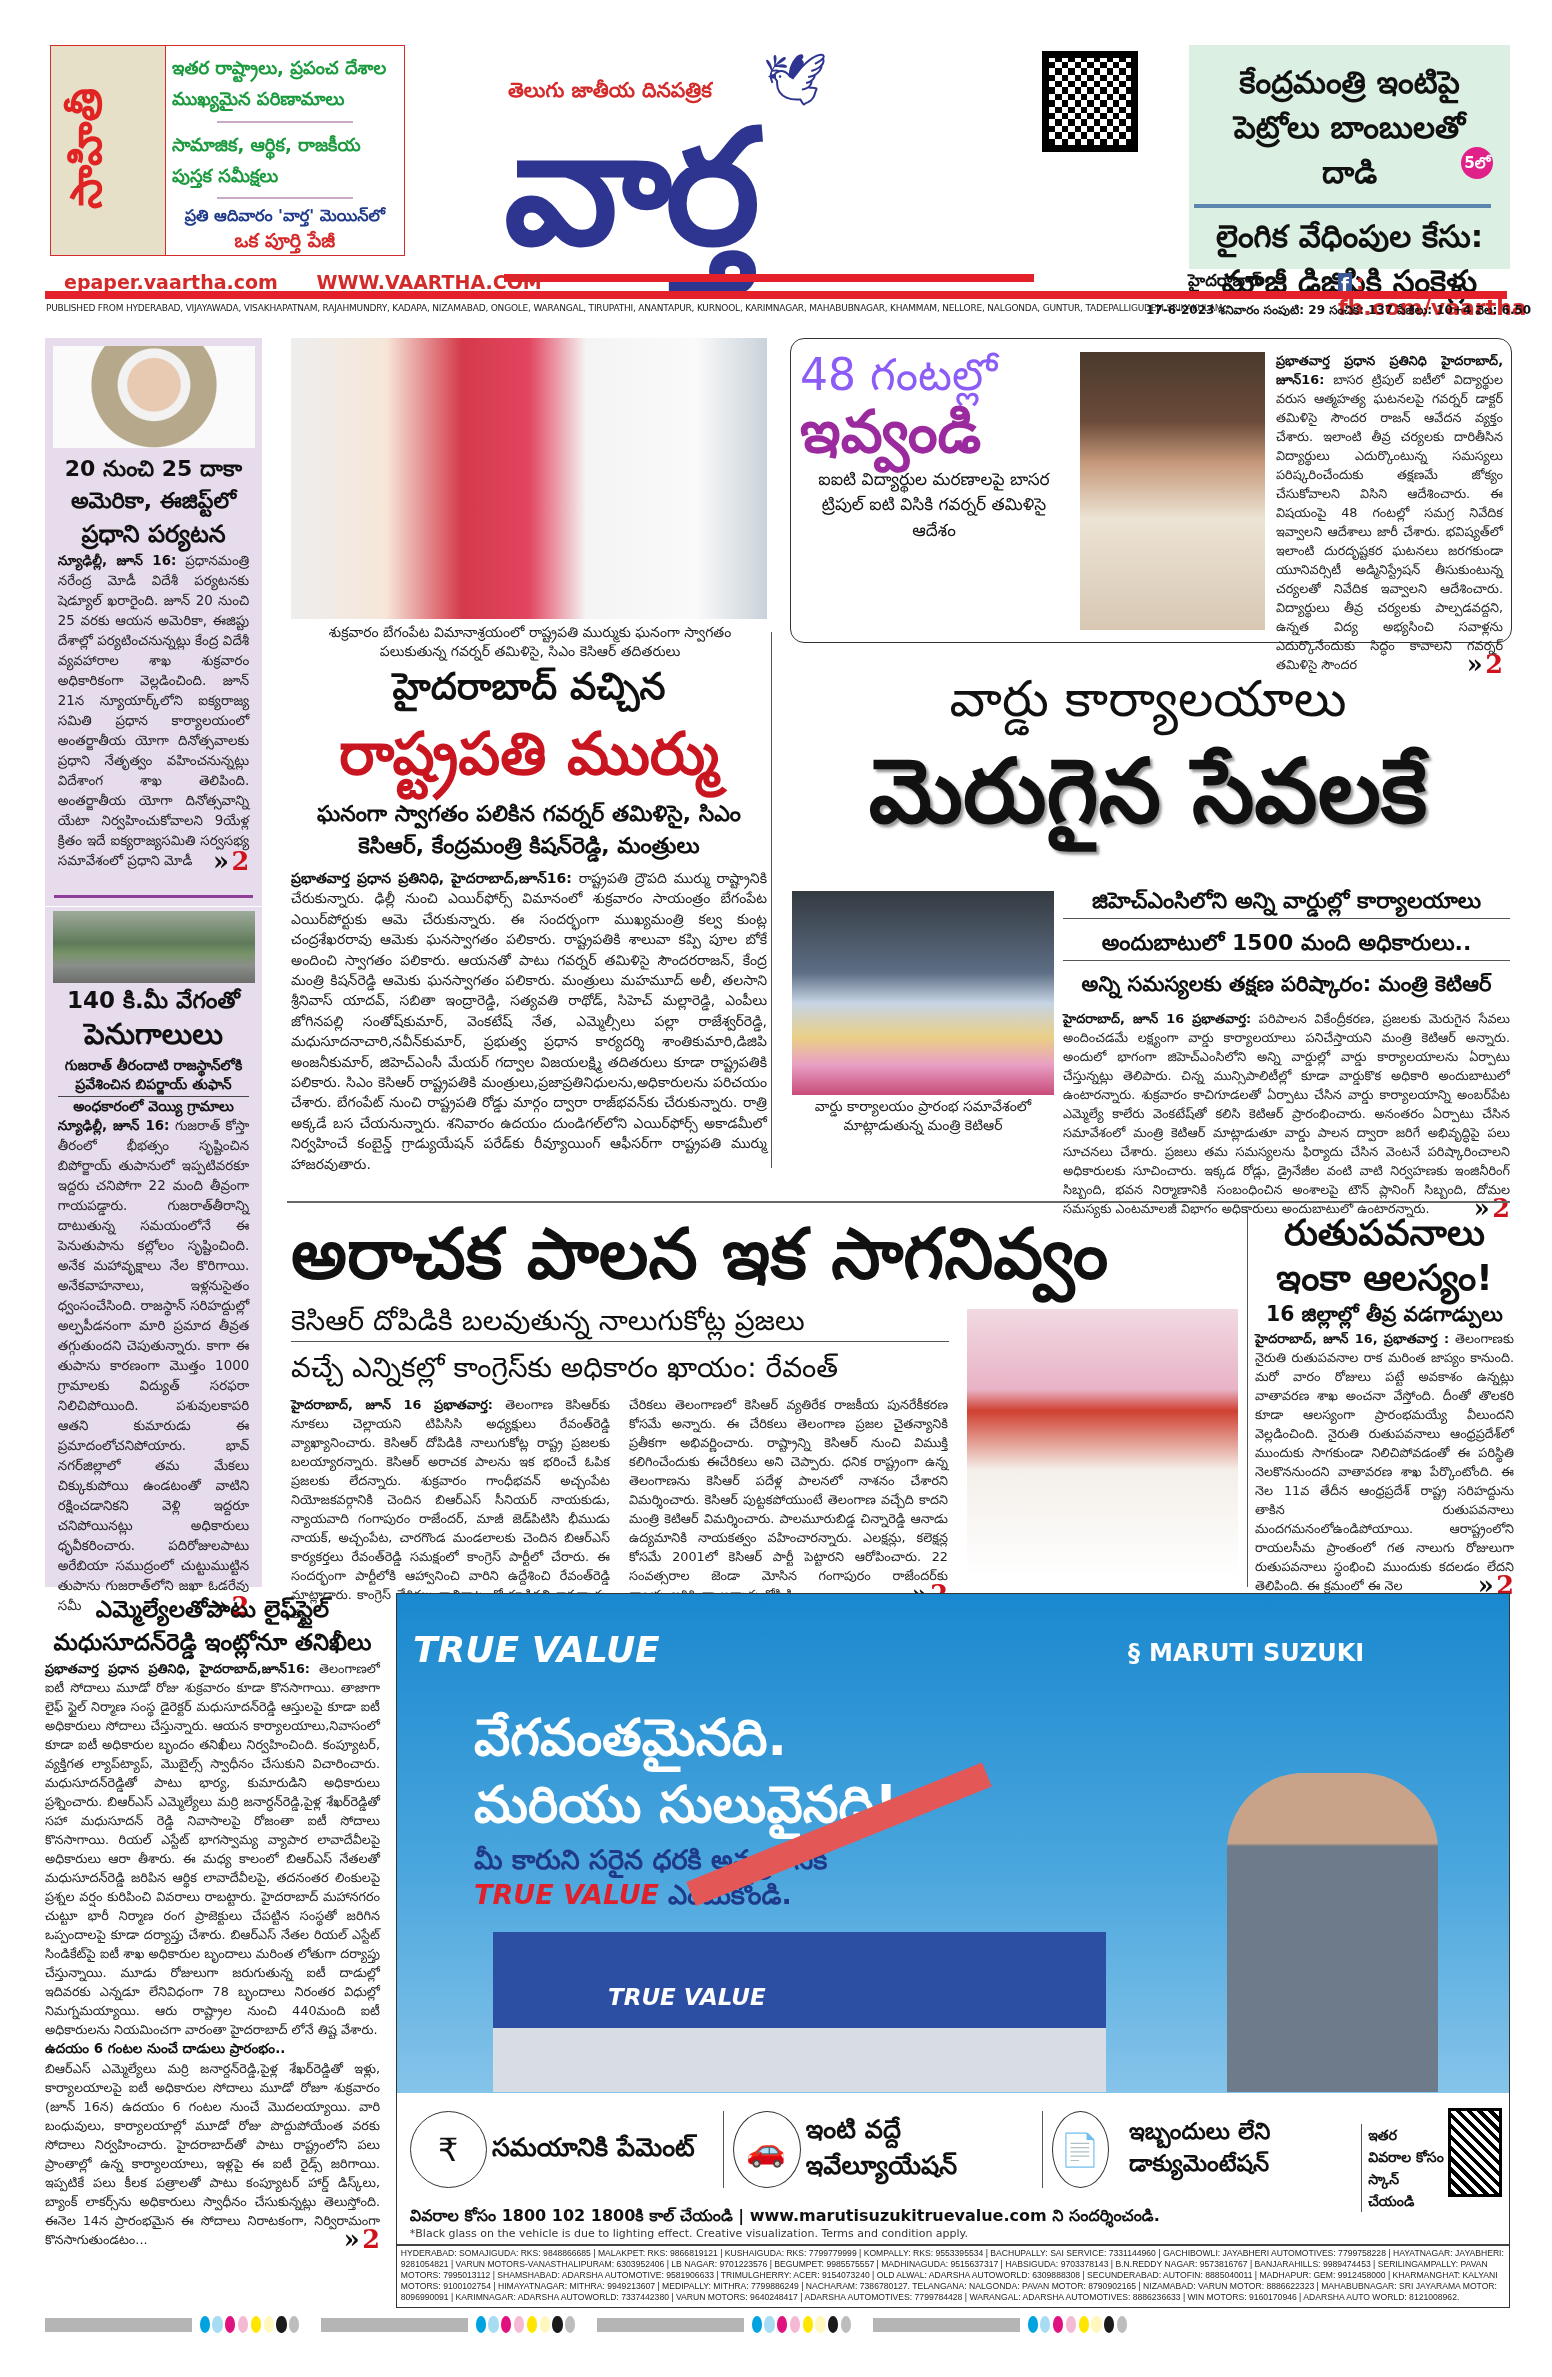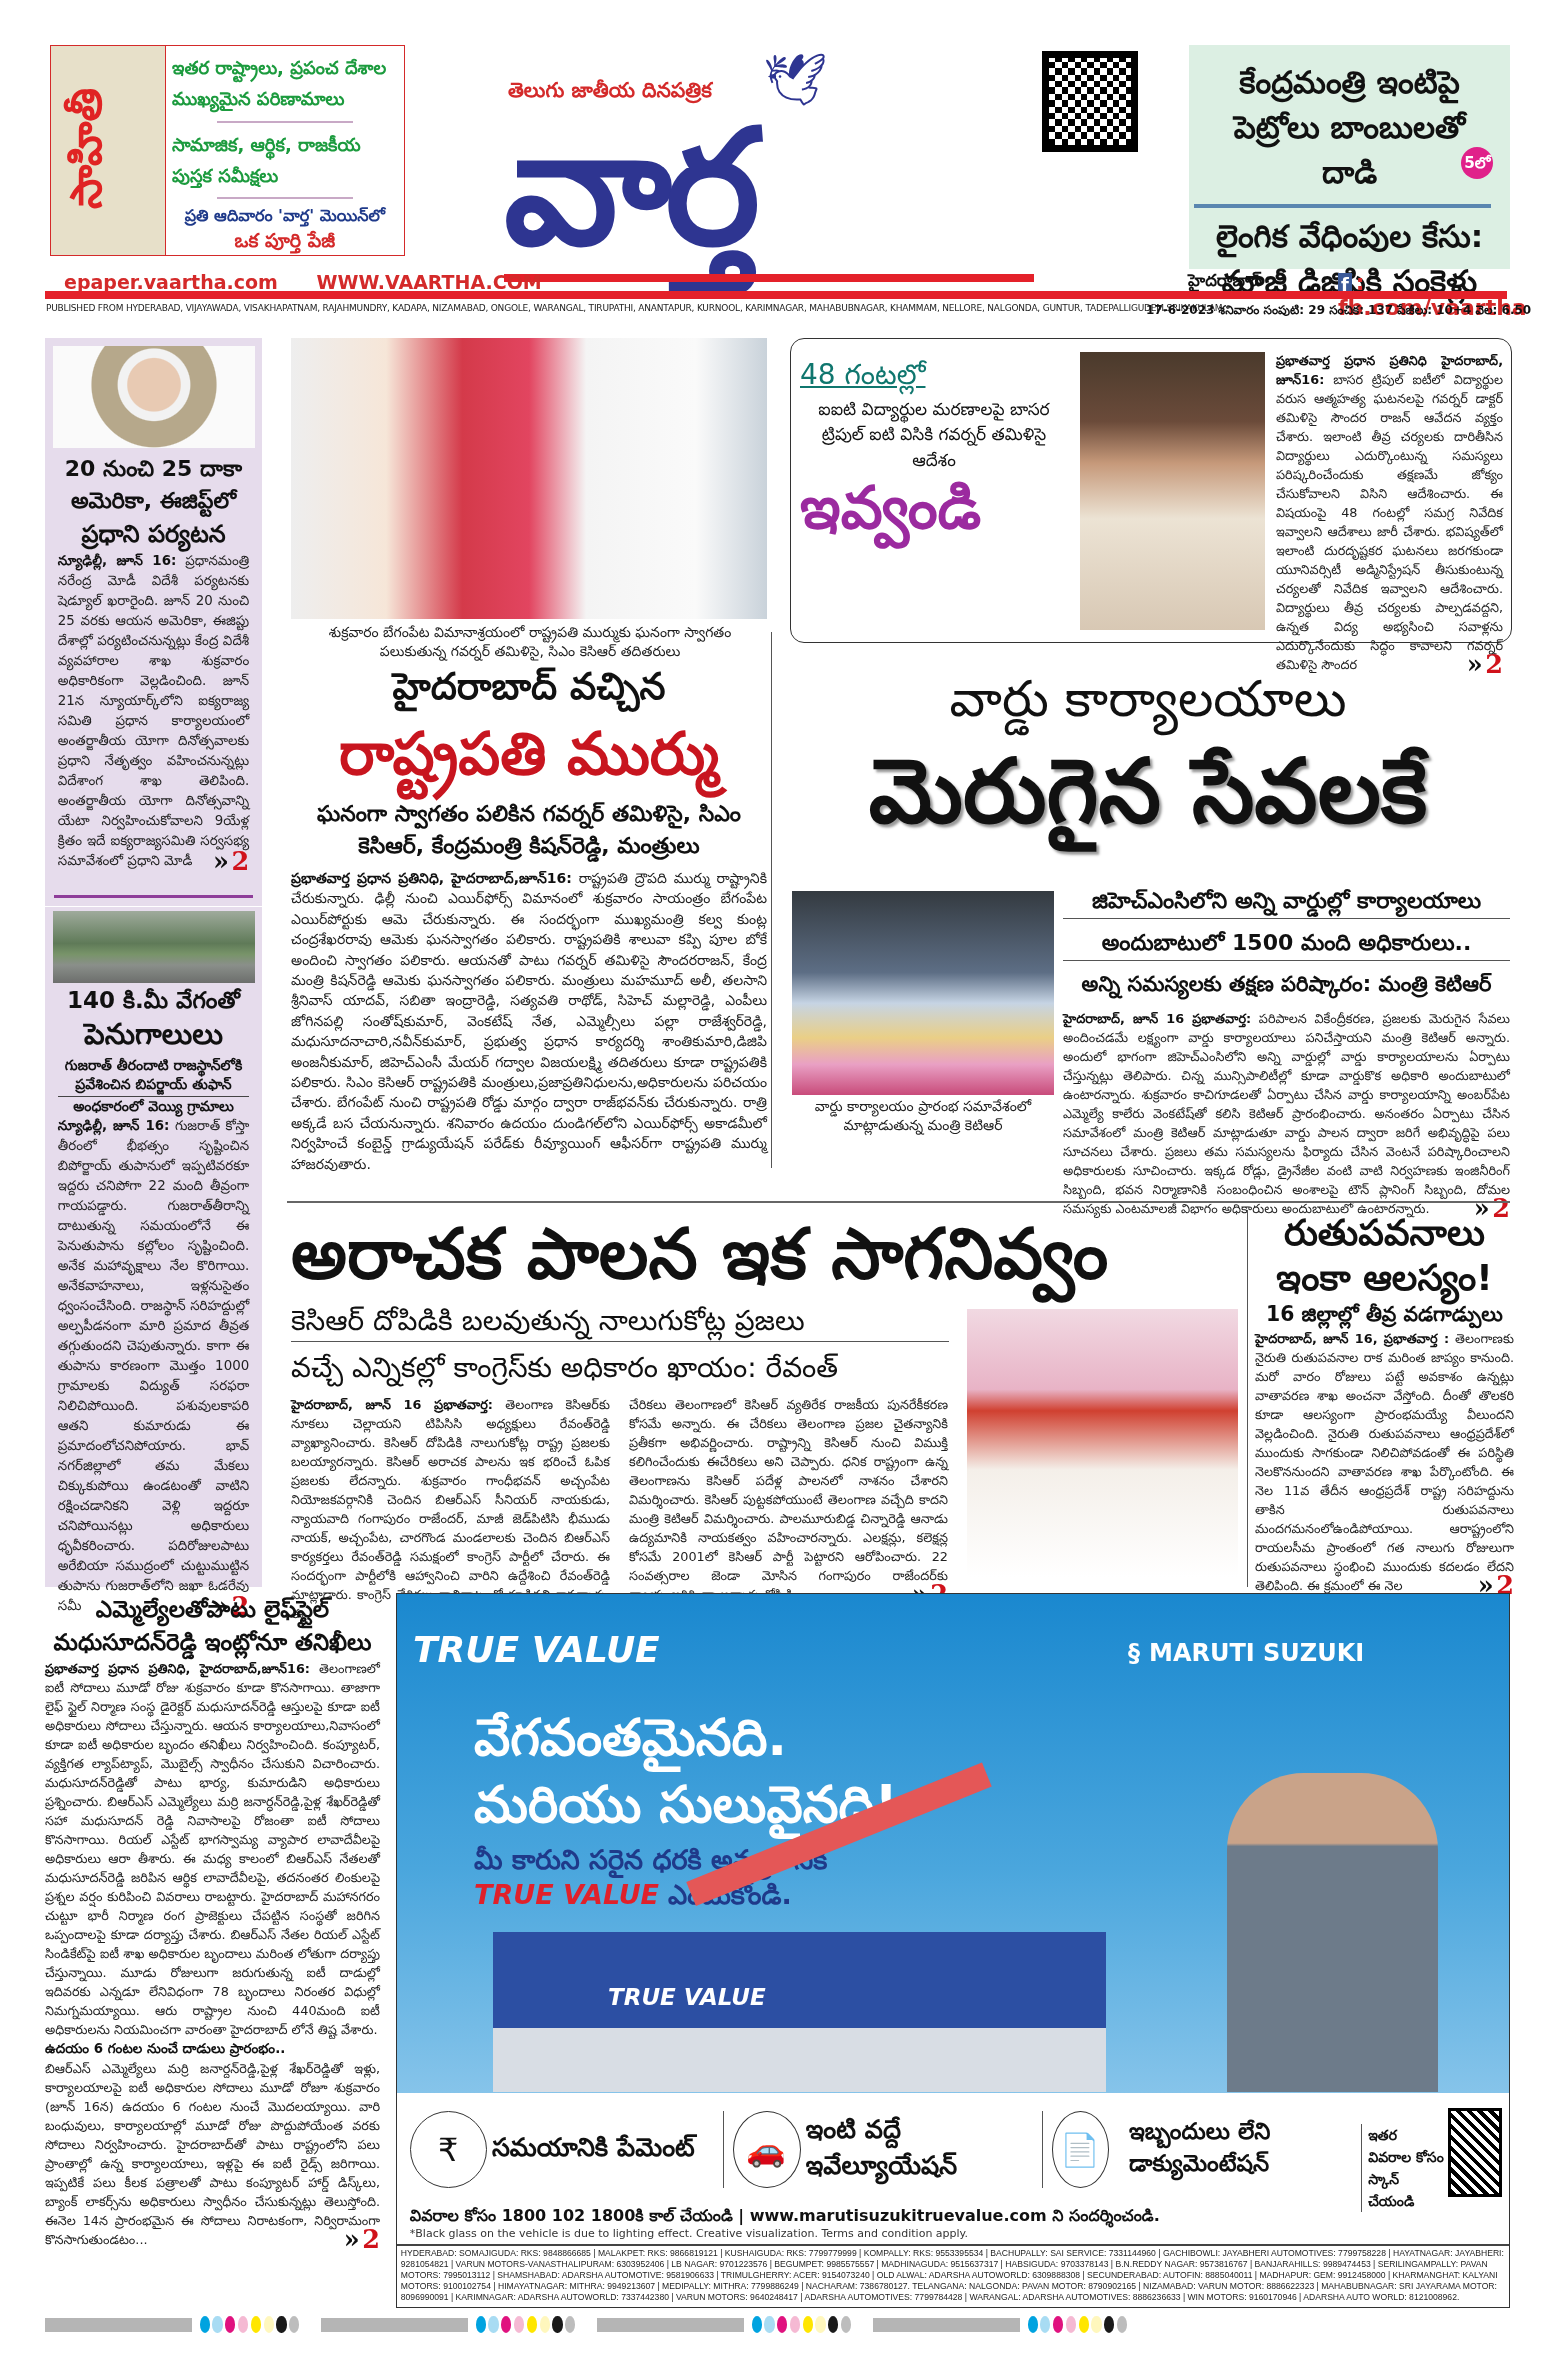--- a/index.html
+++ b/index.html
@@ -137,23 +137,23 @@
 
 <div class="abs caption" style="left:300px;top:623px;width:460px;">శుక్రవారం బేగంపేట విమానాశ్రయంలో రాష్ట్రపతి ముర్ముకు ఘనంగా స్వాగతం పలుకుతున్న గవర్నర్ తమిళిసై, సిఎం కెసిఆర్ తదితరులు</div>
 <div class="abs center bold" style="left:291px;top:661px;width:476px;font-size:37px;line-height:51px;">హైదరాబాద్ వచ్చిన</div>
 <div class="abs center bold" style="left:291px;top:715px;width:476px;font-size:59px;line-height:77px;color:#c8151f;">రాష్ట్రపతి ముర్ము</div>
 <div class="abs center bold" style="left:291px;top:798px;width:476px;font-size:22px;line-height:32px;">ఘనంగా స్వాగతం పలికిన గవర్నర్ తమిళిసై, సిఎం కెసిఆర్, కేంద్రమంత్రి కిషన్‌రెడ్డి, మంత్రులు</div>
 <div class="abs body-text" style="left:291px;top:868px;width:476px;"><b>ప్రభాతవార్త ప్రధాన ప్రతినిధి, హైదరాబాద్,జూన్16:</b> <span>రాష్ట్రపతి ద్రౌపది ముర్ము రాష్ట్రానికి చేరుకున్నారు. ఢిల్లీ నుంచి ఎయిర్‌ఫోర్స్ విమానంలో శుక్రవారం సాయంత్రం బేగంపేట ఎయిర్‌పోర్టుకు ఆమె చేరుకున్నారు. ఈ సందర్భంగా ముఖ్యమంత్రి కల్వ కుంట్ల చంద్రశేఖరరావు ఆమెకు ఘనస్వాగతం పలికారు. రాష్ట్రపతికి శాలువా కప్పి పూల బోకే అందించి స్వాగతం పలికారు. ఆయనతో పాటు గవర్నర్ తమిళిసై సౌందరరాజన్, కేంద్ర మంత్రి కిషన్‌రెడ్డి ఆమెకు ఘనస్వాగతం పలికారు. మంత్రులు మహమూద్ అలీ, తలసాని శ్రీనివాస్ యాదవ్, సబితా ఇంద్రారెడ్డి, సత్యవతి రాథోడ్, సిహెచ్ మల్లారెడ్డి, ఎంపీలు జోగినపల్లి సంతోష్‌కుమార్, వెంకటేష్ నేత, ఎమ్మెల్సీలు పల్లా రాజేశ్వర్‌రెడ్డి, మధుసూదనాచారి,నవీన్‌కుమార్, ప్రభుత్వ ప్రధాన కార్యదర్శి శాంతికుమారి,డిజిపి అంజనీకుమార్, జిహెచ్‌ఎంసీ మేయర్ గద్వాల విజయలక్ష్మి తదితరులు కూడా రాష్ట్రపతికి పలికారు. సిఎం కెసిఆర్ రాష్ట్రపతికి మంత్రులు,ప్రజాప్రతినిధులను,అధికారులను పరిచయం చేశారు. బేగంపేట్ నుంచి రాష్ట్రపతి రోడ్డు మార్గం ద్వారా రాజ్‌భవన్‌కు చేరుకున్నారు. రాత్రి అక్కడే బస చేయనున్నారు. శనివారం ఉదయం దుండిగల్‌లోని ఎయిర్‌ఫోర్స్ అకాడమీలో నిర్వహించే కంబైన్డ్ గ్రాడ్యుయేషన్ పరేడ్‌కు రీవ్యూయింగ్ ఆఫీసర్‌గా రాష్ట్రపతి ముర్ము హాజరవుతారు.</span></div>
 <div class="vrule" style="left:771px;top:632px;height:536px;"></div>
 
 <div class="abs" style="left:790px;top:338px;width:722px;height:305px;border:1.3px solid #333;border-radius:14px;">
   <div class="abs" style="left:9px;top:12.8px;width:268px;">
-    <div style="font-size:28px;line-height:45px;color:#0f766e;text-decoration:underline;">48 గంటల్లో</div>
+    <div style="font-size:44px;line-height:45px;color:#8b5cf6;">48 గంటల్లో</div>
+    <div style="font-size:59px;line-height:70px;color:#9b2a9f;font-weight:bold;">ఇవ్వండి</div>
     <div style="font-size:17px;line-height:25.5px;text-align:center;">ఐఐటి విద్యార్థుల మరణాలపై బాసర ట్రిపుల్ ఐటి విసికి గవర్నర్ తమిళిసై ఆదేశం</div>
-    <div style="font-size:59px;line-height:70px;color:#9b2a9f;font-weight:bold;">ఇవ్వండి</div>
   </div>
   <div class="photo tamil-photo" style="left:289px;top:12.8px;width:185px;height:278px;"></div>
   <div class="abs body-text" style="left:485px;top:11.5px;width:227px;font-size:12.8px;line-height:19px;"><b>ప్రభాతవార్త ప్రధాన ప్రతినిధి హైదరాబాద్, జూన్16:</b> <span>బాసర ట్రిపుల్ ఐటీలో విద్యార్థుల వరుస ఆత్మహత్య ఘటనలపై గవర్నర్ డాక్టర్ తమిళిసై సౌందర రాజన్ ఆవేదన వ్యక్తం చేశారు. ఇలాంటి తీవ్ర చర్యలకు దారితీసిన విద్యార్థులు ఎదుర్కొంటున్న సమస్యలు పరిష్కరించేందుకు తక్షణమే జోక్యం చేసుకోవాలని విసిని ఆదేశించారు. ఈ విషయంపై 48 గంటల్లో సమగ్ర నివేదిక ఇవ్వాలని ఆదేశాలు జారీ చేశారు. భవిష్యత్‌లో ఇలాంటి దురదృష్టకర ఘటనలు జరగకుండా యూనివర్సిటీ అడ్మినిస్ట్రేషన్ తీసుకుంటున్న చర్యలతో నివేదిక ఇవ్వాలని ఆదేశించారు. విద్యార్థులు తీవ్ర చర్యలకు పాల్పడవద్దని, ఉన్నత విద్య అభ్యసించి సవాళ్లను ఎదుర్కొనేందుకు సిద్ధం కావాలని గవర్నర్ తమిళిసై సౌందర</span> <span class="more">2</span></div>
 </div>
 
 <div class="abs center" style="left:776px;top:667px;width:744px;font-size:50px;line-height:64px;">వార్డు కార్యాలయాలు</div>
 <div class="abs center bold" style="left:776px;top:734px;width:744px;font-size:89px;line-height:115px;text-shadow:2.6px 2.6px 2.6px #999;">మెరుగైన సేవలకే</div>
 <div class="photo ktr-photo" style="left:792px;top:891px;width:262px;height:204px;"></div>
 <div class="abs caption" style="left:792px;top:1097px;width:262px;">వార్డు కార్యాలయం ప్రారంభ సమావేశంలో మాట్లాడుతున్న మంత్రి కెటిఆర్</div>
 <div class="abs center bold" style="left:1063px;top:884px;width:447px;font-size:22px;line-height:34px;border-bottom:1.9px solid #555;">జిహెచ్‌ఎంసిలోని అన్ని వార్డుల్లో కార్యాలయాలు</div>

